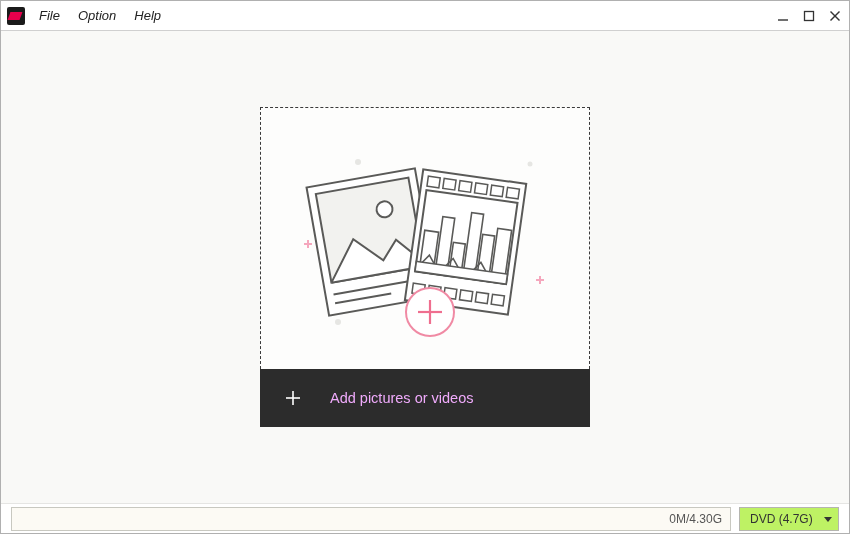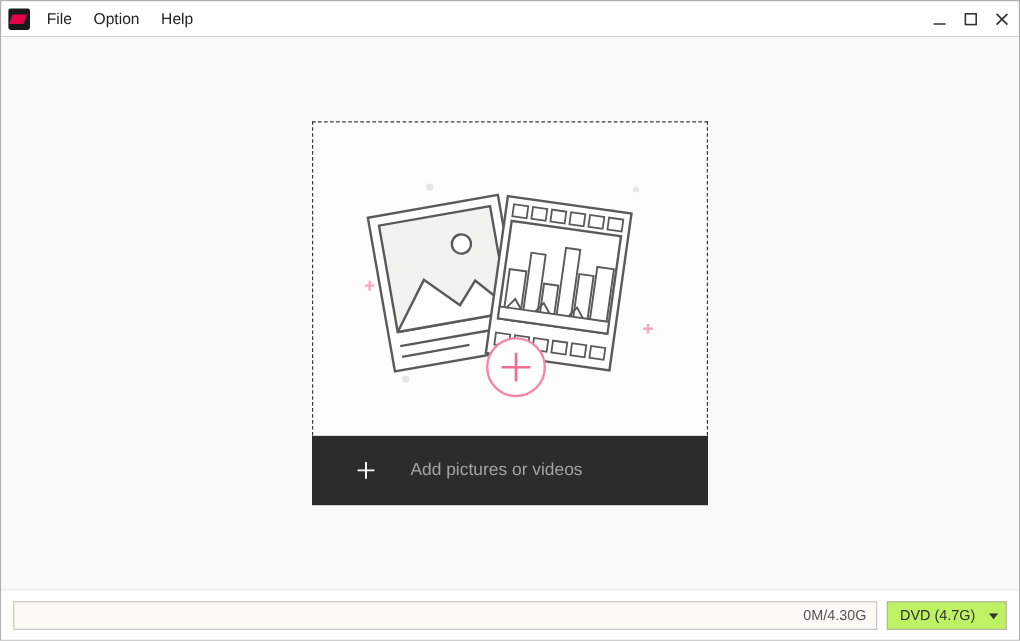--- a/index.html
+++ b/index.html
@@ -37,21 +37,21 @@
     overflow: hidden;
   }
   .app-icon::after {
     content: "";
     position: absolute;
     left: 2px; top: 5px;
     width: 12px; height: 8px;
     background: #e6004c;
     transform: skewX(-20deg);
   }
-  .menu { display: flex; gap: 18px; }
+  .menu { display: flex; gap: 18px; font-style: italic; }
   .menu-item { cursor: default; font-size: 13px; color: #222; }
   .win-controls { margin-left: auto; display: flex; gap: 10px; align-items: center; }
   .win-btn { width: 16px; height: 16px; display:flex; align-items:center; justify-content:center; cursor:default;}
   .main {
     flex: 1;
     background: #f9f9f7;
     display: flex;
     align-items: center;
     justify-content: center;
   }
@@ -67,31 +67,31 @@
     border-bottom: none;
     background: #fdfdfc;
     position: relative;
     display: flex;
     align-items: center;
     justify-content: center;
   }
   .dropzone-bar {
     height: 58px;
     background: #2c2c2c;
-    color: #a3a3a3;
-    display: flex;
-    align-items: center;
-    padding: 0 36px;
+    color: #f0abfc;
+    display: flex;
+    align-items: center;
+    padding: 0 24px;
     gap: 28px;
     cursor: pointer;
   }
   .plus-small svg { display:block; }
   .dropzone-label { font-size: 14.5px; }
   .bottombar {
-    height: 42px;
+    height: 30px;
     border-top: 1px solid #e5e5e3;
     background: #fff;
     display: flex;
     align-items: center;
     padding: 0 10px;
     gap: 8px;
   }
   .progress-box {
     flex: 1;
     height: 24px;

